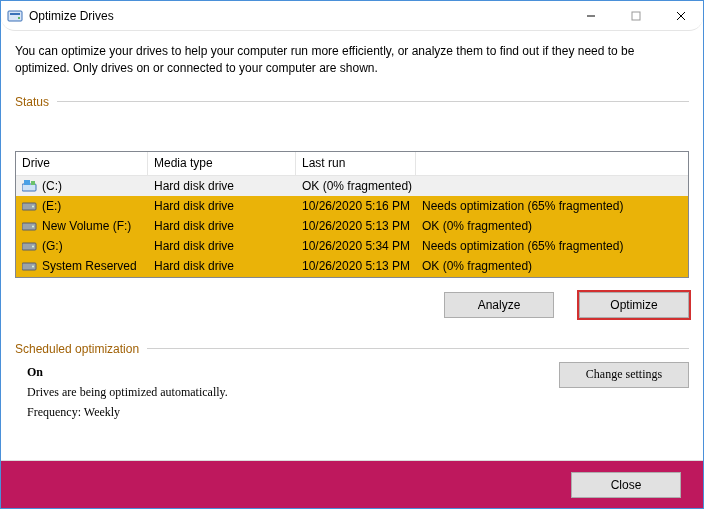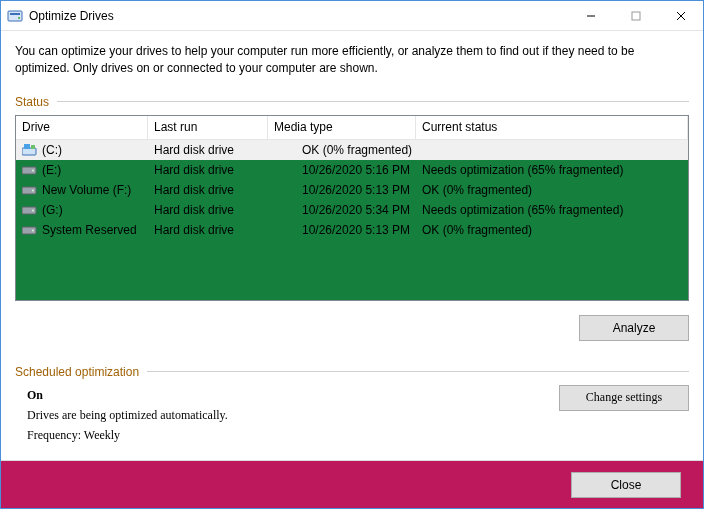--- a/index.html
+++ b/index.html
@@ -16,20 +16,21 @@
     flex-direction: column;
     overflow: hidden;
   }
   .titlebar {
     height: 30px;
     background: #fff;
     display: flex;
     align-items: center;
     padding-left: 6px;
     border-bottom: 1px solid #e5e5e5;
+    border-radius: 14px;
   }
   .titlebar .app-icon {
     width: 16px; height: 16px;
     margin-right: 6px;
     display: flex; align-items: center; justify-content: center;
   }
   .titlebar .title { flex: 1; font-size: 12px; }
   .winbtn {
     width: 45px; height: 29px;
     display: flex; align-items: center; justify-content: center;
@@ -51,23 +52,24 @@
     gap: 8px;
     margin-bottom: 6px;
   }
   .section-label .rule {
     flex: 1;
     height: 1px;
     background: #d0d0d0;
   }
   .drive-list {
     border: 1px solid #828790;
-    height: 186px;
+    height: 127px;
     overflow: hidden;
-    background: #15803d;
+    background: #eab308;
+    margin-top: 36px;
   }
   .drive-header, .drive-row {
     display: flex;
     align-items: center;
     height: 20px;
     font-size: 12px;
   }
   .drive-header {
     height: 24px;
     background: #fff;
@@ -170,23 +172,22 @@
   <div class="intro">You can optimize your drives to help your computer run more efficiently, or analyze them to find out if they need to be optimized. Only drives on or connected to your computer are shown.</div>
 
   <div class="section-label">
     <span>Status</span>
     <span class="rule"></span>
   </div>
 
   <div class="drive-list">
     <div class="drive-header">
       <div class="col col-drive">Drive</div>
+      <div class="col col-media">Media type</div>
       <div class="col col-last">Last run</div>
-      <div class="col col-media">Media type</div>
-      <div class="col col-status">Current status</div>
     </div>
     <div id="drive-rows">
         <div class="drive-row selected">
           <div class="col col-drive"><span class="drive-icon"><svg width="16" height="12" viewBox="0 0 16 12">
                 <rect x="0" y="4" width="14" height="7" rx="1" fill="#cfe3f7" stroke="#3a71b8"></rect>
                 <rect x="2" y="0" width="6" height="5" fill="#4aa0e6"></rect>
                 <rect x="9" y="1" width="4" height="4" fill="#6cc26c"></rect>
               </svg></span><span>(C:)</span></div>
           <div class="col col-media">Hard disk drive</div>
           <div class="col col-status">OK (0% fragmented)</div>
@@ -225,20 +226,21 @@
               </svg></span><span>System Reserved</span></div>
           <div class="col col-media">Hard disk drive</div>
           <div class="col col-last">10/26/2020 5:13 PM</div>
           <div class="col col-status">OK (0% fragmented)</div>
         </div>
       </div>
   </div>
 
   <div class="action-row">
     <button class="btn">Analyze</button>
+    <button class="btn highlight">Optimize</button>
   </div>
 
   <div class="section-label">
     <span>Scheduled optimization</span>
     <span class="rule"></span>
   </div>
 
   <div class="sched-body">
     <div class="sched-text">
       <div class="on">On</div>

